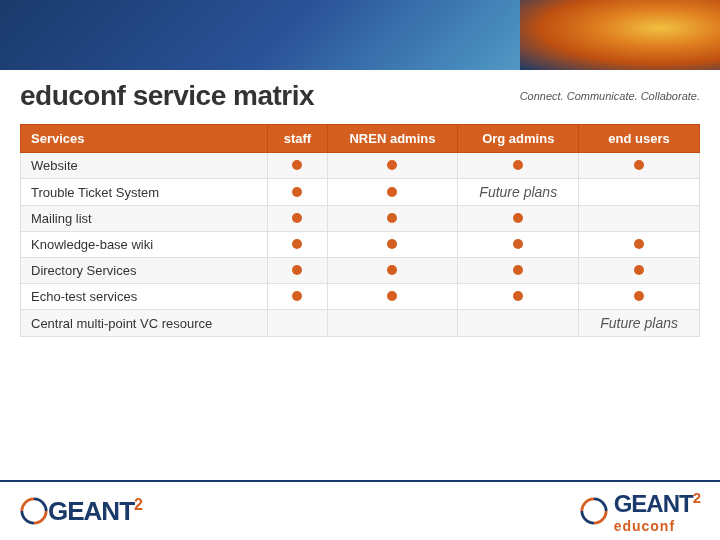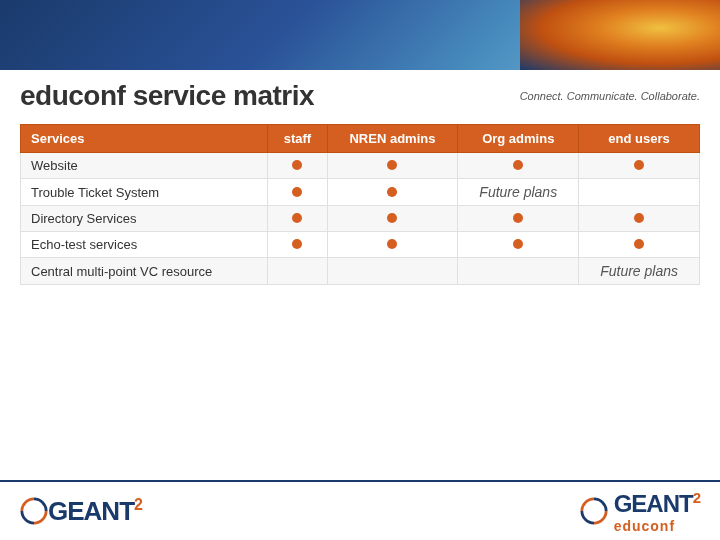--- a/index.html
+++ b/index.html
@@ -193,20 +193,34 @@
             <td style="text-align: center;"><span class="dot"></span></td>
             <td style="text-align: center;"><span class="dot"></span></td>
             <td style="text-align: center;"><span class="dot"></span></td>
           </tr>
           <tr>
             <td style="text-align: left; margin-left: 44px;">Trouble Ticket System</td>
             <td style="text-align: center;"><span class="dot"></span></td>
             <td style="text-align: center;"><span class="dot"></span></td>
             <td style="text-align: center;"><span class="future-plans">Future plans</span></td>
             <td style="text-align: center;"></td>
+          </tr>
+          <tr>
+            <td style="text-align: left;">Mailing list</td>
+            <td style="text-align: center;"><span class="dot"></span></td>
+            <td style="text-align: center;"><span class="dot"></span></td>
+            <td style="text-align: center;"><span class="dot"></span></td>
+            <td style="text-align: center;"></td>
+          </tr>
+          <tr>
+            <td style="text-align: left;">Knowledge-base wiki</td>
+            <td style="text-align: center;"><span class="dot"></span></td>
+            <td style="text-align: center;"><span class="dot"></span></td>
+            <td style="text-align: center;"><span class="dot"></span></td>
+            <td style="text-align: center;"><span class="dot"></span></td>
           </tr>
           <tr>
             <td style="text-align: left; margin-top: 10px;">Directory Services</td>
             <td style="text-align: center;"><span class="dot"></span></td>
             <td style="text-align: center;"><span class="dot"></span></td>
             <td style="text-align: center;"><span class="dot"></span></td>
             <td style="text-align: center;"><span class="dot"></span></td>
           </tr>
           <tr>
             <td style="text-align: left;">Echo-test services</td>

